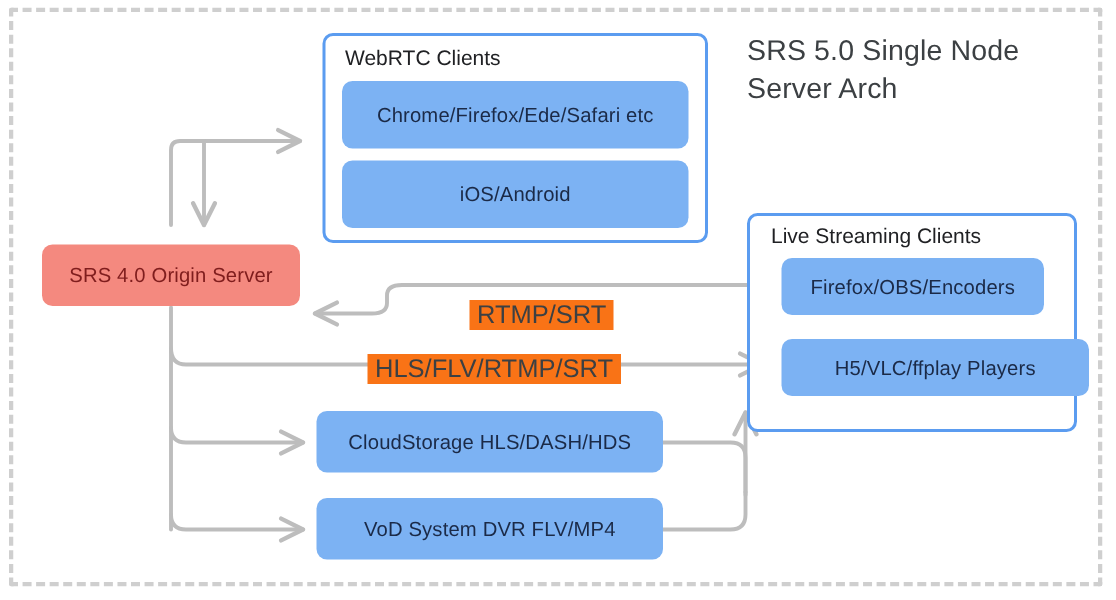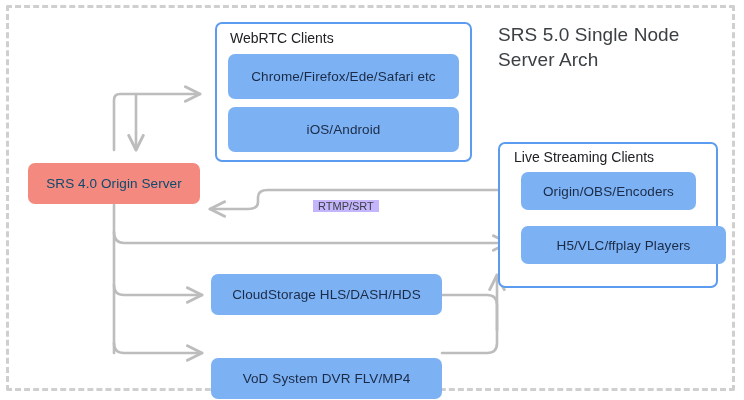--- a/index.html
+++ b/index.html
@@ -72,28 +72,28 @@
     font-size: 13.5px;
     text-align: center;
     letter-spacing: 0.1px;
   }
   .node-blue {
     background: #7cb2f3;
     color: #1b2a47;
   }
   .node-red {
     background: #f4897f;
-    color: #0c4a6e;
+    color: #7f1d1d;
   }
   
   .edge-label {
     position: absolute;
-    font-size: 11px;
+    font-size: 17px;
     color: #3c4043;
-    background: #c4b5fd;
+    background: #f97316;
     padding: 0 5px;
     white-space: nowrap;
     text-align: center;
   }
 </style>
 </head>
 <body>
 
 <div id="canvas">
 
@@ -138,26 +138,27 @@
   <div class="group-panel" style="left:215px; top:22px; width:257px; height:140px;"></div>
   <div class="group-title" style="left:230px; top:30px;">WebRTC Clients</div>
 
   <div class="node node-blue" style="left:228px; top:107px; width:231px; height:45px;">iOS/Android</div>
 
   <div class="node node-blue" style="left:228px; top:54px; width:231px; height:45px;">Chrome/Firefox/Ede/Safari etc</div>
 
   <div class="group-panel" style="left:498px; top:142px; width:220px; height:146px;"></div>
   <div class="group-title" style="left:514px; top:149px;">Live Streaming Clients</div>
 
-  <div class="node node-blue" style="left:521px; top:172px; width:175px; height:38px;">Origin/OBS/Encoders</div>
+  <div class="node node-blue" style="left:521px; top:172px; width:175px; height:38px;">Firefox/OBS/Encoders</div>
 
   <div class="node node-blue" style="left:521px; top:226px; width:205px; height:38px;">H5/VLC/ffplay Players</div>
 
   <div class="node node-red" style="left:28px; top:163px; width:172px; height:41px;">SRS 4.0 Origin Server</div>
 
   <div class="node node-blue" style="left:211px; top:274px; width:231px; height:41px;">CloudStorage HLS/DASH/HDS</div>
 
-  <div class="node node-blue" style="left:211px; top:332px; width:231px; height:41px;margin-top:26px;">VoD System DVR FLV/MP4</div>
+  <div class="node node-blue" style="left:211px; top:332px; width:231px; height:41px;">VoD System DVR FLV/MP4</div>
 
   <div class="edge-label" style="left:313px; top:200px;">RTMP/SRT</div>
 
+  <div class="edge-label" style="left:245px; top:236px;">HLS/FLV/RTMP/SRT</div>
 
 </div>
 
 </body></html>

